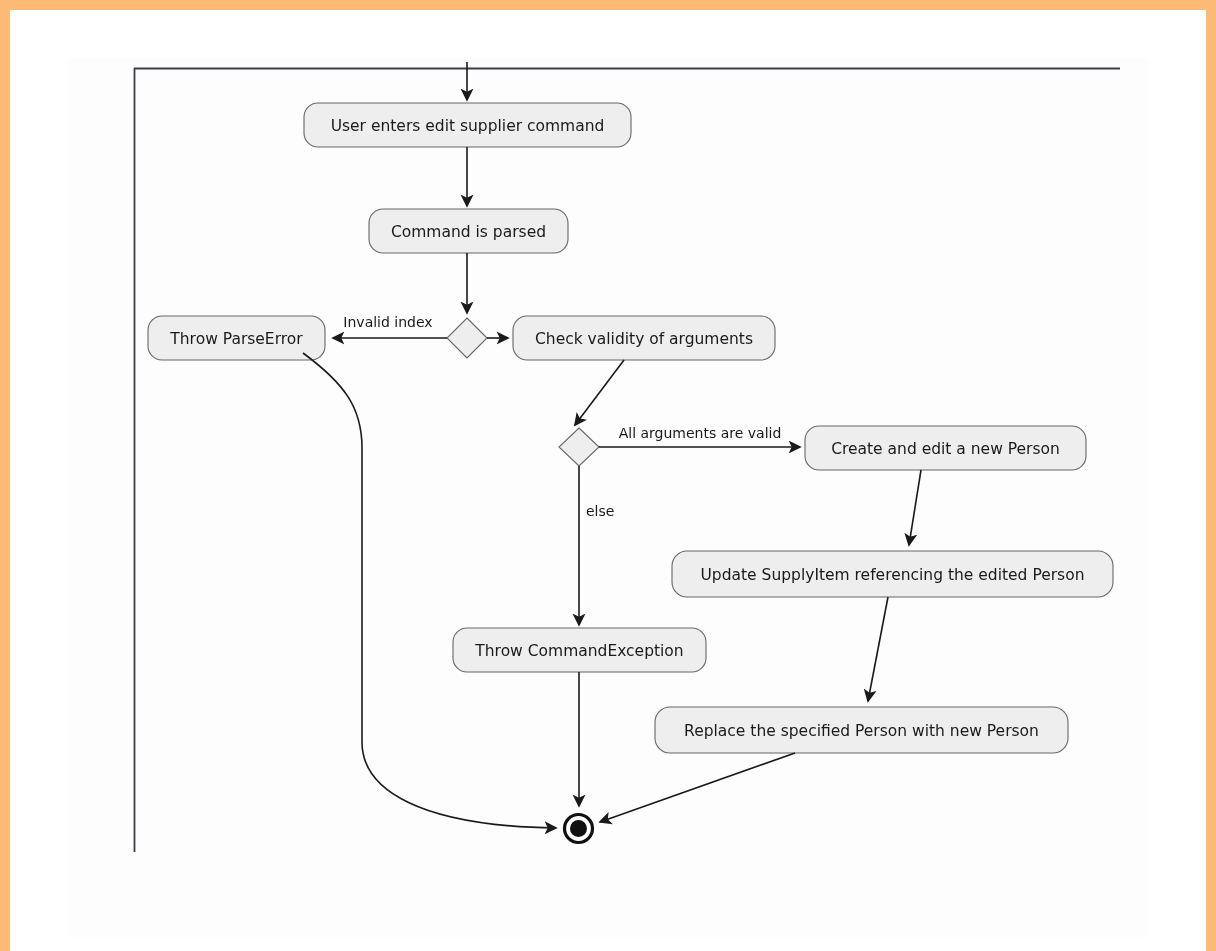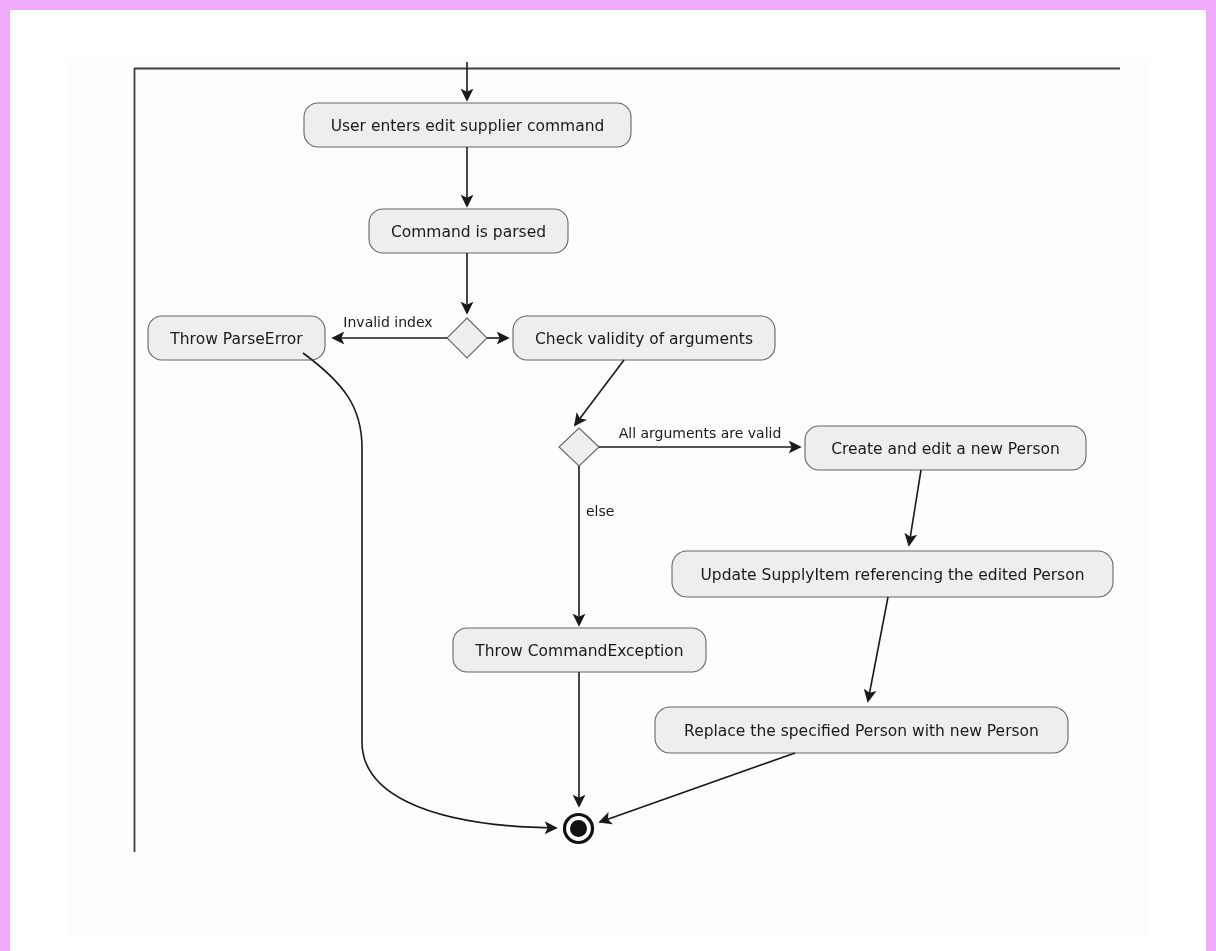--- a/index.html
+++ b/index.html
@@ -4,21 +4,21 @@
 <style>
   html, body {
     margin: 0;
     padding: 0;
     background: #4a4e54;
   }
   #screen {
     position: relative;
     width: 1216px;
     height: 951px;
-    background: #f0abfc;
+    background: #fdba74;
     overflow: hidden;
     font-family: "DejaVu Sans", sans-serif;
   }
   
   #page {
     position: absolute;
     left: 10px;
     top: 10px;
     width: 1196px;
     height: 941px;

